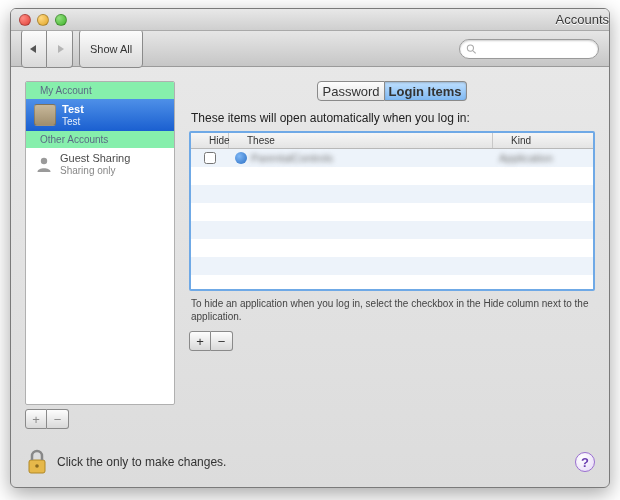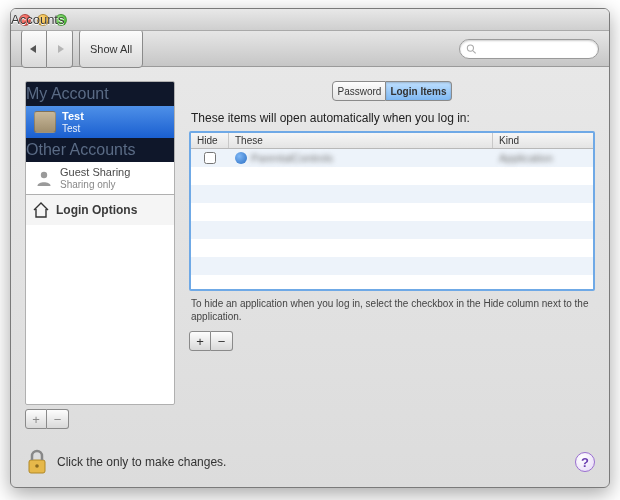--- a/index.html
+++ b/index.html
@@ -31,21 +31,21 @@
     display: flex; align-items: center;
     padding: 0 8px;
     position: relative;
   }
   .traffic { display: flex; gap: 6px; }
   .tl { width:12px; height:12px; border-radius: 50%; border:1px solid rgba(0,0,0,.25); }
   .tl.red { background: radial-gradient(circle at 30% 30%, #ff8b82, #e04038); }
   .tl.yel { background: radial-gradient(circle at 30% 30%, #ffd87f, #e0a528); }
   .tl.grn { background: radial-gradient(circle at 30% 30%, #92e07f, #3fb32a); }
   .titlebar .title {
-    position:absolute; left:0; right:0; text-align:left;
+    position:absolute; left:0; right:0; text-align:right;
     color:#3a3a3a; text-shadow: 0 1px #fff; font-size:13px;
   }
 
   
   .toolbar {
     height: 36px;
     background: linear-gradient(#e6e6e6, #c6c6c6);
     border-bottom: 1px solid #9a9a9a;
     display: flex; align-items: center;
     padding: 0 10px; gap: 6px;
@@ -87,22 +87,22 @@
     display:flex; flex-direction:column;
   }
   .sb-list {
     flex:1;
     background:#fff;
     border:1px solid #b0b0b0;
     border-radius:2px;
     overflow:hidden;
   }
   .sb-header {
-    padding:3px 0; font-size:16px; color:#5a6b85;
-    background:#0f172a;
+    padding:3px 14px; font-size:10px; color:#5a6b85;
+    background:#86efac;
   }
   .sb-item {
     display:flex; align-items:center; gap:6px;
     padding:4px 8px;
   }
   .sb-item.selected {
     background: linear-gradient(#4e90e8, #1a5fd0);
     color:#fff;
   }
   .sb-item .lines { line-height:1.15; }
@@ -136,21 +136,21 @@
   }
   .pm:first-child{ border-radius:3px 0 0 3px; }
   .pm:last-child{ border-left:none; border-radius:0 3px 3px 0; }
 
   
   .main { flex:1; display:flex; flex-direction:column; }
 
   .tabs { display:flex; justify-content:center; margin-bottom:10px; }
   .tabseg { display:flex; }
   .tab {
-    height:20px; padding:0 4px; font-size:10px;
+    height:20px; padding:0 4px; font-size:13px;
     background: linear-gradient(#fdfdfd,#e3e3e3);
     border:1px solid #8a8a8a;
     display:flex; align-items:center;
     color:#333;
     text-align:center;
   }
   .tab:first-child{ border-radius:4px 0 0 4px; }
   .tab:last-child{ border-left:none; border-radius:0 4px 4px 0; }
   .tab.selected {
     background: linear-gradient(#bfe0ff,#7fb8f2);
@@ -167,21 +167,21 @@
     background:#fff;
     overflow:hidden;
     display:flex; flex-direction:column;
   }
   .thead {
     display:flex;
     background: linear-gradient(#f6f6f6,#e4e4e4);
     border-bottom:1px solid #b8b8b8;
     font-size:10px; color:#333;
   }
-  .th { padding:2px 6px; border-right:1px solid #c8c8c8; }
+  .th { padding:2px 18px; border-right:1px solid #c8c8c8; }
   .th:last-child{ border-right:none; }
   .col-hide { width:38px; }
   .col-item { flex:1; }
   .col-kind { width:100px; }
   .tbody { flex:1; }
   .tr { display:flex; height:18px; align-items:center; font-size:11px; }
   .tr:nth-child(odd){ background:#edf3fa; }
   .tr:nth-child(even){ background:#fff; }
   .td { padding:0 6px; }
   .td.col-hide { width:38px; display:flex; justify-content:center; }
@@ -271,26 +271,20 @@
                 <circle cx="9" cy="6" r="3.2" fill="#9a9a9a"></circle>
                 <path d="M2.5 17 C2.5 12, 15.5 12, 15.5 17 Z" fill="#9a9a9a"></path>
               </svg>
           </div>
           <div class="lines">
             <div style="color:#4a4a4a">Guest Sharing</div>
             <div class="sub">Sharing only</div>
           </div>
         </div>
         <div style="flex:1"></div>
-        <div class="login-options">
-          <svg width="18" height="18" viewBox="0 0 18 18">
-              <path d="M2 9 L9 2 L16 9 M4 8 V16 H14 V8" fill="none" stroke="#333" stroke-width="1.4"></path>
-            </svg>
-          <span>Login Options</span>
-        </div>
       </div>
       <div class="plusminus">
         <div class="pm">+</div>
         <div class="pm">−</div>
       </div>
     </div>
 
     <div class="main">
       <div class="tabs">
         <div class="tabseg">

